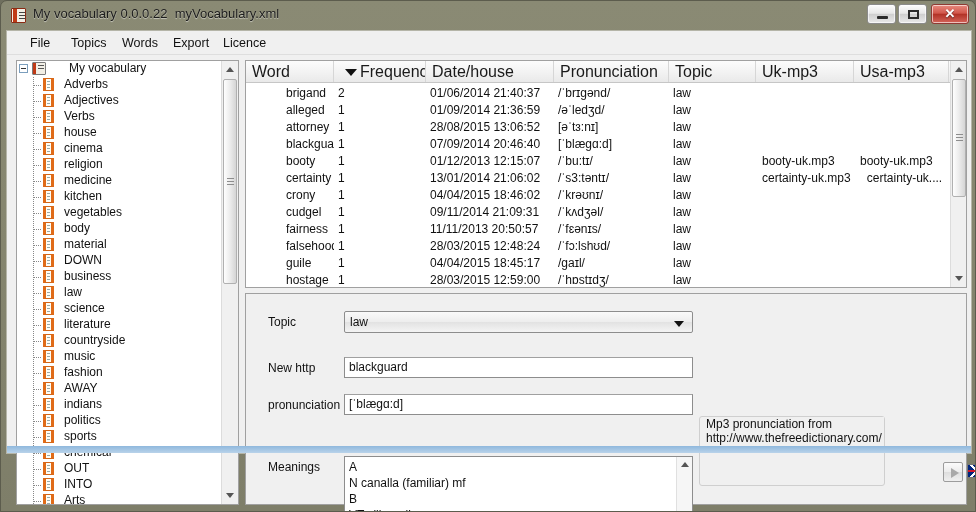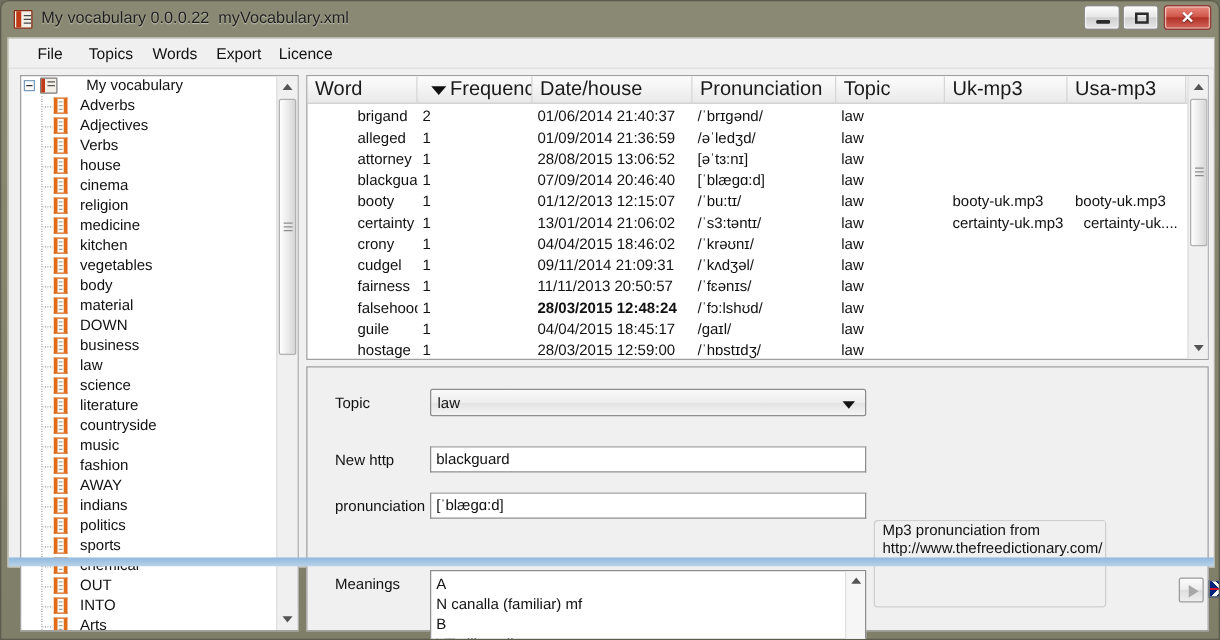--- a/index.html
+++ b/index.html
@@ -507,21 +507,21 @@
           <div class="grid-row" style="top: 138px;">
             <div class="cell" style="left: 40px; width: 48px;"><span>fairness</span></div>
             <div class="cell" style="left: 92px; width: 88px;"><span>1</span></div>
             <div class="cell" style="left: 184px; width: 124px;"><span>11/11/2013 20:50:57</span></div>
             <div class="cell" style="left: 312px; width: 111px;"><span>/ˈfɛənɪs/</span></div>
             <div class="cell" style="left: 427px; width: 83px;"><span>law</span></div>
           </div>
           <div class="grid-row" style="top: 155px;">
             <div class="cell" style="left: 40px; width: 48px;"><span>falsehood</span></div>
             <div class="cell" style="left: 92px; width: 88px;"><span>1</span></div>
-            <div class="cell" style="left: 184px; width: 124px; font-weight: bold;"><span>28/03/2015 12:48:24</span></div>
+            <div class="cell" style="left: 184px; width: 124px;"><span>28/03/2015 12:48:24</span></div>
             <div class="cell" style="left: 312px; width: 111px;"><span>/ˈfɔ:lshʊd/</span></div>
             <div class="cell" style="left: 427px; width: 83px;"><span>law</span></div>
           </div>
           <div class="grid-row" style="top: 172px;">
             <div class="cell" style="left: 40px; width: 48px;"><span>guile</span></div>
             <div class="cell" style="left: 92px; width: 88px;"><span>1</span></div>
             <div class="cell" style="left: 184px; width: 124px;"><span>04/04/2015 18:45:17</span></div>
             <div class="cell" style="left: 312px; width: 111px;"><span>/gaɪl/</span></div>
             <div class="cell" style="left: 427px; width: 83px;"><span>law</span></div>
           </div>

